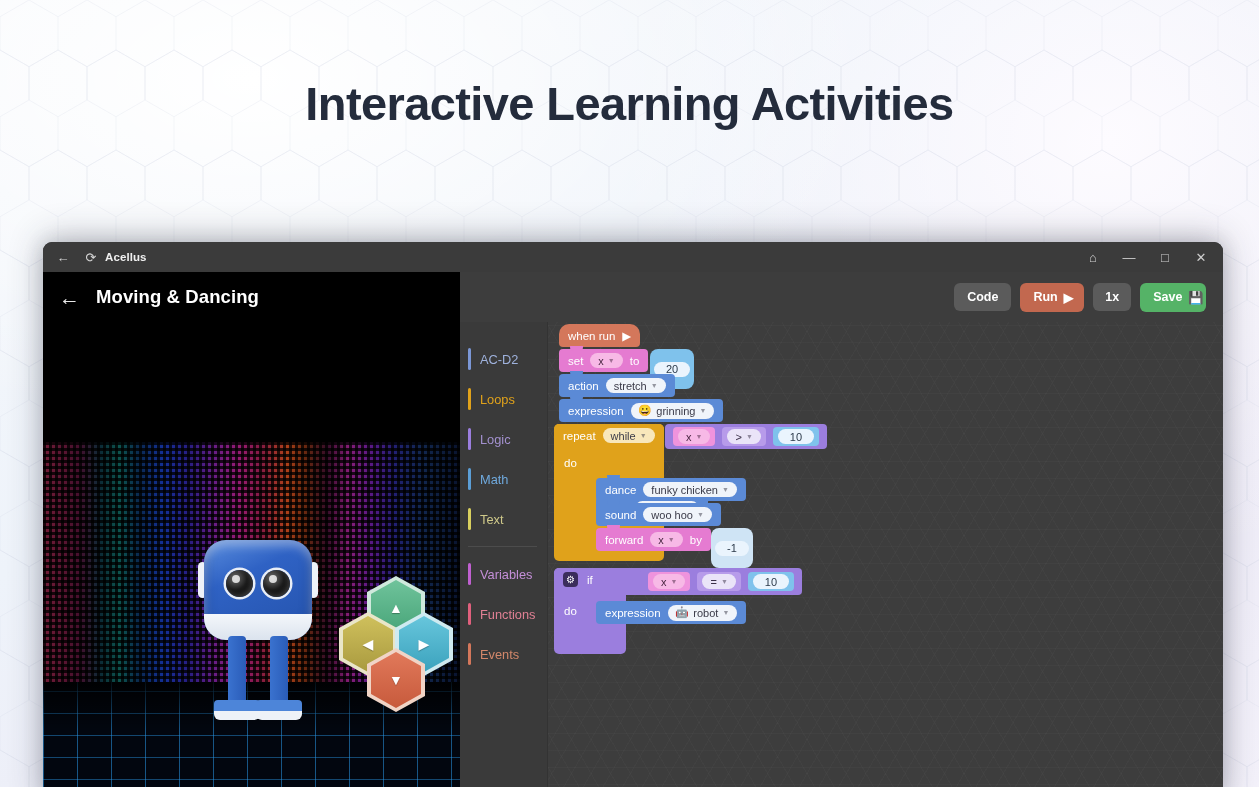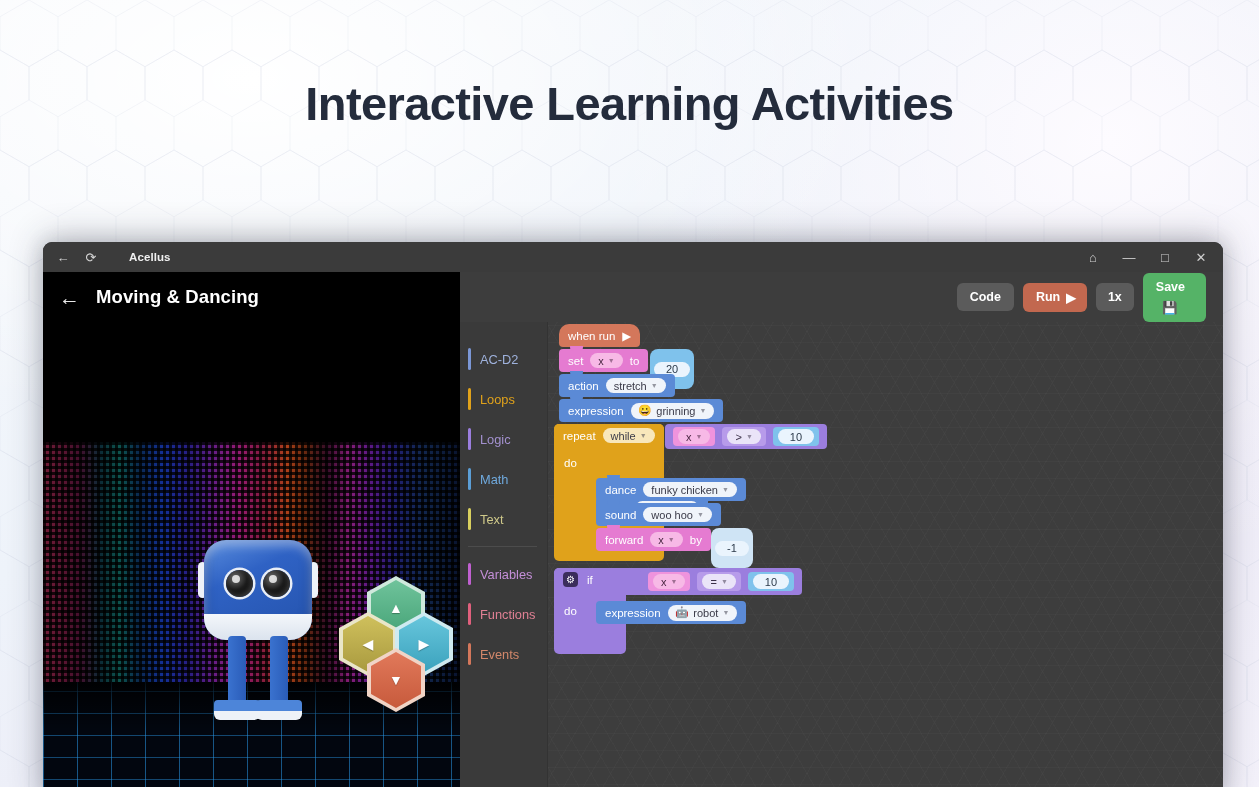--- a/index.html
+++ b/index.html
@@ -40,21 +40,21 @@
   }
   .chrome-bar {
     height: 30px; background: #3b3b3b; display: flex; align-items: center;
     padding: 0 6px; position: relative;
   }
   .chrome-btn {
     width: 28px; height: 24px; display: flex; align-items: center; justify-content: center;
     color: #d6d6d6; font-size: 13px; border-radius: 3px; cursor: default;
   }
   .chrome-title {
-    color: #f0f0f0; font-size: 11.5px; font-weight: 700; margin-left: 24px;
+    color: #f0f0f0; font-size: 11.5px; font-weight: 700; margin-left: 0;
     letter-spacing: .1px;
   }
   .chrome-right { position: absolute; right: 4px; display: flex; align-items: center; }
   .chrome-right .chrome-btn { width: 36px; height: 26px; color: #cfcfcf; }
 
   .win-body { position: absolute; left: 0; top: 30px; width: 1180px; height: 530px; display: flex; }
 
   
   .sim {
     width: 417px; height: 530px; background: #000; position: relative; overflow: hidden;
@@ -165,21 +165,21 @@
     gap: 9px; padding-right: 17px; background: #3d3d3d;
   }
   .tb-btn {
     border: 0; border-radius: 6px; color: #fff;
     font-family: "Liberation Sans", sans-serif; font-size: 12.5px; font-weight: 600;
     padding: 7px 13px; display: flex; align-items: center; gap: 6px; cursor: pointer;
   }
   .tb-code { background: #5b5b5b; }
   .tb-run  { background: #c2684f; padding-right: 11px; align-items: center; }
   .tb-speed{ background: #5b5b5b; padding: 7px 12px; }
-  .tb-save { background: #55b367; padding-right: 21px; flex-direction: column; }
+  .tb-save { background: #55b367; padding-right: 2px; }
 
   .editor-main { position: absolute; left: 0; top: 50px; right: 0; bottom: 0; display: flex; }
   .cats {
     width: 88px; background: #3a3a3a; padding-top: 17px; flex: 0 0 88px;
     border-right: 1px solid #333;
   }
   .cat { height: 40px; display: flex; align-items: center; gap: 9px; padding-left: 8px; cursor: pointer; }
   .cat-bar { width: 3px; height: 22px; border-radius: 2px; }
   .cat-label { font-size: 12.8px; }
   .cat-sep { height: 1px; background: #4c4c4c; margin: 7px 10px 7px 8px; }

